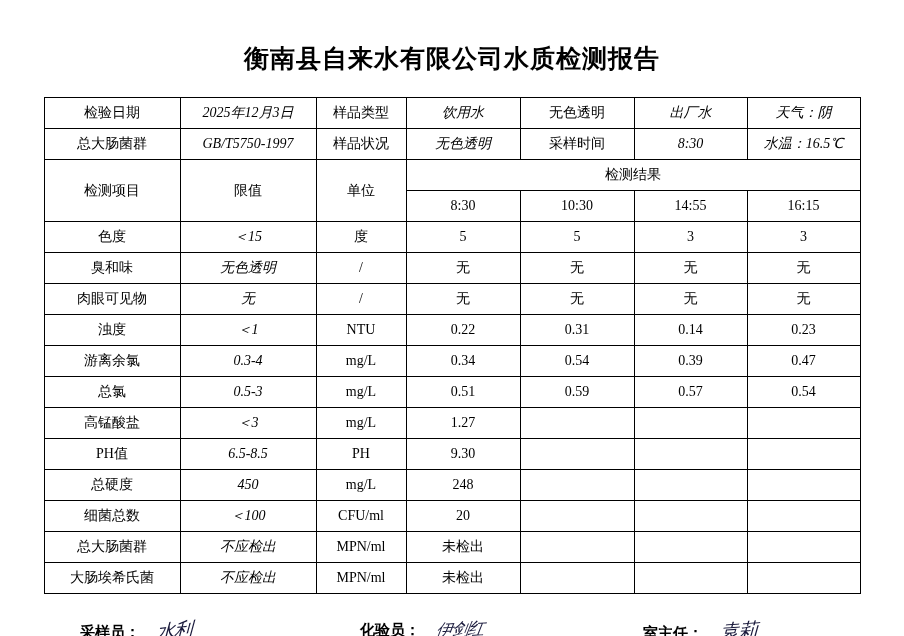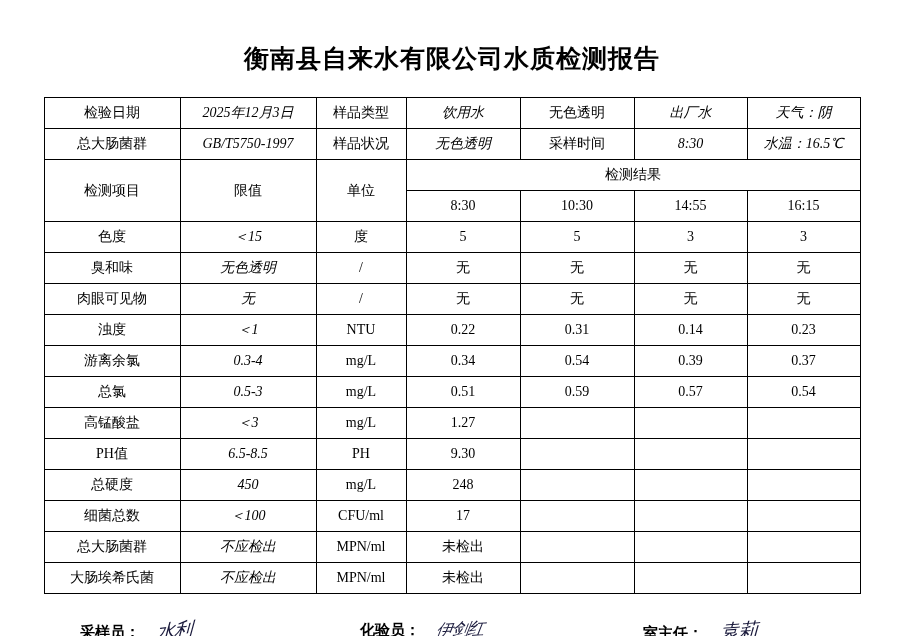--- a/index.html
+++ b/index.html
@@ -201,21 +201,21 @@
         <td class="row-val">0.14</td>
         <td class="row-val">0.23</td>
       </tr>
       <tr>
         <td class="row-name">游离余氯</td>
         <td class="row-limit">0.3-4</td>
         <td class="row-unit">mg/L</td>
         <td class="row-val">0.34</td>
         <td class="row-val">0.54</td>
         <td class="row-val">0.39</td>
-        <td class="row-val">0.37</td>
+        <td class="row-val">0.47</td>
       </tr>
       <tr>
         <td class="row-name">总氯</td>
         <td class="row-limit">0.5-3</td>
         <td class="row-unit">mg/L</td>
         <td class="row-val">0.51</td>
         <td class="row-val">0.59</td>
         <td class="row-val">0.57</td>
         <td class="row-val">0.54</td>
       </tr>
@@ -243,21 +243,21 @@
         <td class="row-unit">mg/L</td>
         <td class="row-val">248</td>
         <td class="row-val"></td>
         <td class="row-val"></td>
         <td class="row-val"></td>
       </tr>
       <tr>
         <td class="row-name">细菌总数</td>
         <td class="row-limit">＜100</td>
         <td class="row-unit">CFU/ml</td>
-        <td class="row-val">17</td>
+        <td class="row-val">20</td>
         <td class="row-val"></td>
         <td class="row-val"></td>
         <td class="row-val"></td>
       </tr>
       <tr>
         <td class="row-name">总大肠菌群</td>
         <td class="row-limit">不应检出</td>
         <td class="row-unit">MPN/ml</td>
         <td class="row-val">未检出</td>
         <td class="row-val"></td>

